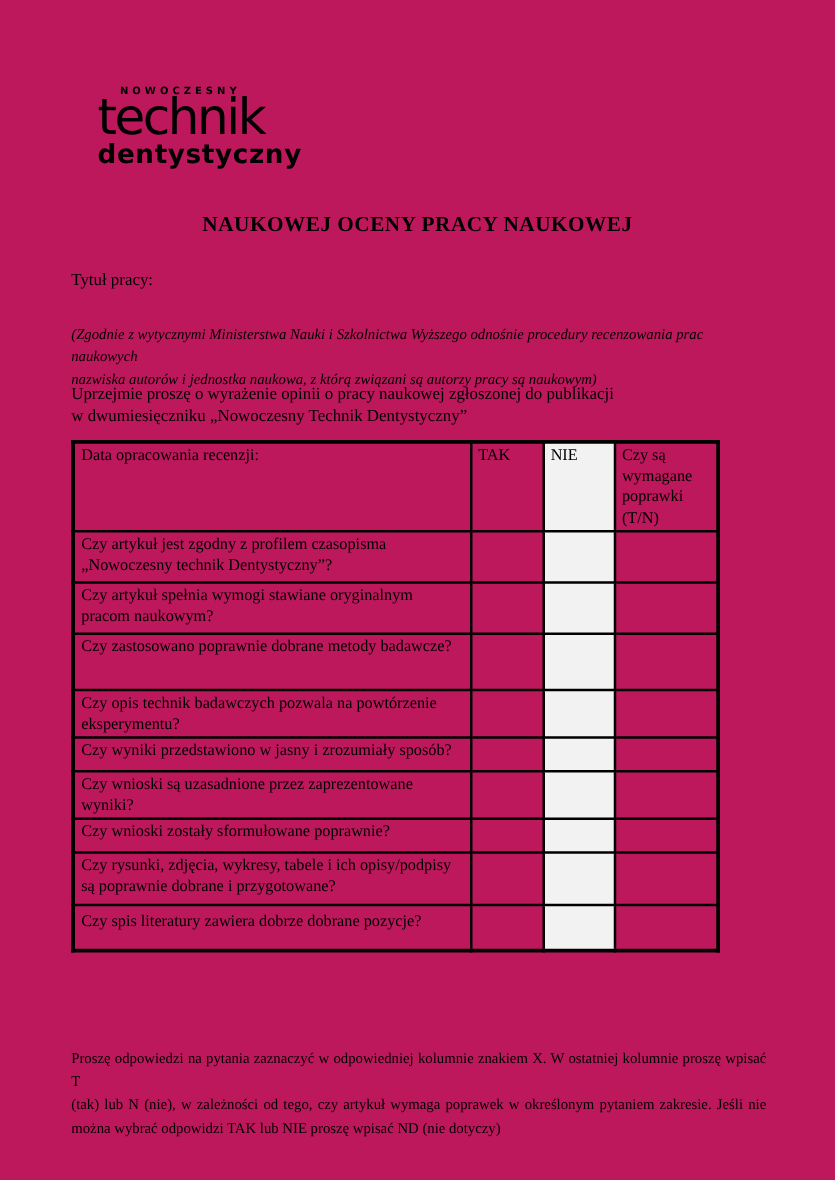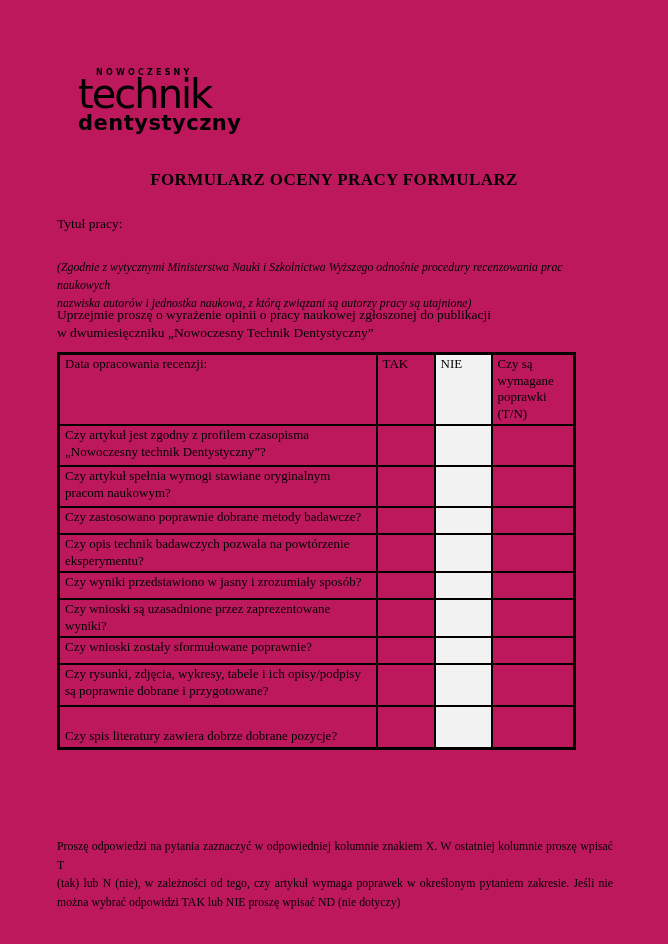--- a/index.html
+++ b/index.html
@@ -63,27 +63,27 @@
 <body>
 
 <div class="page">
 
   <div class="logo">
     <div class="logo-top">NOWOCZESNY</div>
     <div class="logo-main">technik</div>
     <div class="logo-sub">dentystyczny</div>
   </div>
 
-  <div class="title">FORMULARZ OCENY PRACY FORMULARZ</div>
+  <div class="title">NAUKOWEJ OCENY PRACY NAUKOWEJ</div>
 
   <div class="tytul">Tytuł pracy:</div>
 
   <div class="note">
     <div>(Zgodnie z wytycznymi Ministerstwa Nauki i Szkolnictwa Wyższego odnośnie procedury recenzowania prac naukowych</div>
-    <div>nazwiska autorów i jednostka naukowa, z którą związani są autorzy pracy są utajnione)</div>
+    <div>nazwiska autorów i jednostka naukowa, z którą związani są autorzy pracy są naukowym)</div>
   </div>
 
   <div class="request">
     <div>Uprzejmie proszę o wyrażenie opinii o pracy naukowej zgłoszonej do publikacji</div>
     <div>w dwumiesięczniku „Nowoczesny Technik Dentystyczny”</div>
   </div>
 
   <table class="eval">
     <colgroup>
       <col style="width:318px">
@@ -103,21 +103,21 @@
       <td></td>
       <td class="nie" style="background: rgb(242, 242, 242);"></td>
       <td></td>
     </tr>
     <tr style="height:41px">
       <td>Czy artykuł spełnia wymogi stawiane oryginalnym pracom naukowym?</td>
       <td></td>
       <td class="nie" style="background: rgb(242, 242, 242);"></td>
       <td></td>
     </tr>
-    <tr style="height:27px">
+    <tr style="height:45px">
       <td>Czy zastosowano poprawnie dobrane metody badawcze?</td>
       <td></td>
       <td class="nie" style="background: rgb(242, 242, 242);"></td>
       <td></td>
     </tr>
     <tr style="height:24px">
       <td>Czy opis technik badawczych pozwala na powtórzenie eksperymentu?</td>
       <td></td>
       <td class="nie" style="background: rgb(242, 242, 242);"></td>
       <td></td>
@@ -140,21 +140,21 @@
       <td class="nie" style="background: rgb(242, 242, 242);"></td>
       <td></td>
     </tr>
     <tr style="height:42px">
       <td>Czy rysunki, zdjęcia, wykresy, tabele i ich opisy/podpisy są poprawnie dobrane i przygotowane?</td>
       <td></td>
       <td class="nie" style="background: rgb(242, 242, 242);"></td>
       <td></td>
     </tr>
     <tr style="height:36px">
-      <td style="padding-top:21px">Czy spis literatury zawiera dobrze dobrane pozycje?</td>
+      <td style="padding-top:4px">Czy spis literatury zawiera dobrze dobrane pozycje?</td>
       <td></td>
       <td class="nie" style="background: rgb(242, 242, 242);"></td>
       <td></td>
     </tr>
   </tbody>
     </table>
 
   <div class="footer">
     <div class="just">Proszę odpowiedzi na pytania zaznaczyć w odpowiedniej kolumnie znakiem X. W ostatniej kolumnie proszę wpisać T</div>
     <div class="just">(tak) lub N (nie), w zależności od tego, czy artykuł wymaga poprawek w określonym pytaniem zakresie. Jeśli nie</div>

